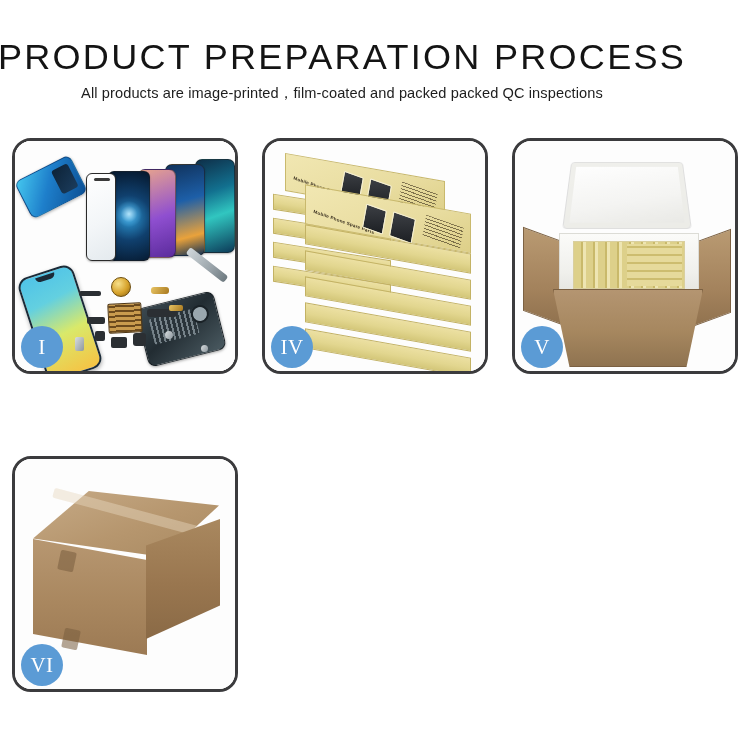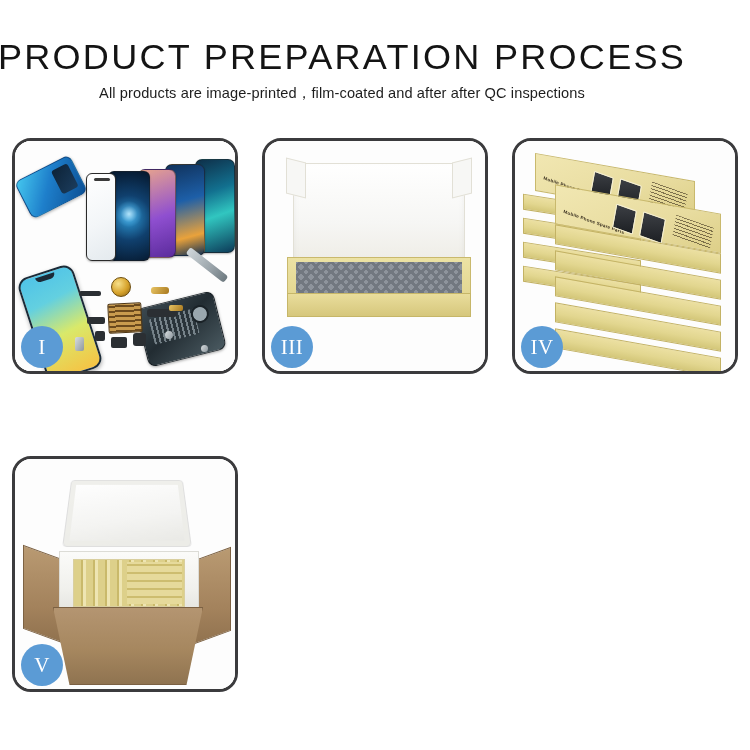--- a/index.html
+++ b/index.html
@@ -365,21 +365,21 @@
     background: rgba(120,93,62,.55); border-radius:2px;
   }
 </style>
 </head>
 <body>
 
 <div class="sheet">
 
   <div class="header">
     <div class="main-title">PRODUCT PREPARATION PROCESS</div>
-    <div class="subtitle">All products are image-printed，film-coated and after after QC inspections</div>
+    <div class="subtitle">All products are image-printed，film-coated and packed packed QC inspections</div>
   </div>
 
   <div class="grid">
 
     <div class="panel">
       <div class="panel-stage">
         <div class="p1-bg"></div>
 
         <div class="phone-fan">
           <div class="ph ph-a"></div>
@@ -406,30 +406,20 @@
         <div class="bit" style="left:96px;top:196px;width:16px;height:11px;border-radius:2px;"></div>
         <div class="bit" style="left:118px;top:192px;width:13px;height:13px;border-radius:3px;"></div>
         <div class="bit silver" style="left:150px;top:190px;width:8px;height:8px;border-radius:50%;"></div>
         <div class="bit silver" style="left:186px;top:204px;width:7px;height:7px;border-radius:50%;"></div>
         <div class="screwdriver"></div>
       </div>
       <div class="badge">I</div>
     </div>
 
 
-    <div class="panel">
-      <div class="panel-stage">
-        <div class="box3-lid"></div>
-        <div class="box3-base">
-          <div class="box3-base-inner"></div>
-        </div>
-        <div class="box3-front"></div>
-      </div>
-      <div class="badge">III</div>
-    </div>
 
     <div class="panel">
       <div class="panel-stage">
         <div class="stack">
 
           <div class="sbox" style="left:2px;top:42px;width:118px;height:16px;transform:skewY(9deg);"></div>
           <div class="sbox" style="left:2px;top:66px;width:118px;height:16px;transform:skewY(9deg);"></div>
           <div class="sbox" style="left:2px;top:90px;width:118px;height:16px;transform:skewY(9deg);"></div>
           <div class="sbox" style="left:2px;top:114px;width:118px;height:16px;transform:skewY(9deg);"></div>
 
@@ -465,15 +455,26 @@
         <div class="v-foam-body"></div>
         <div class="v-inner">
           <div class="v-bars"></div>
           <div class="v-bars2"></div>
         </div>
         <div class="v-carton"></div>
       </div>
       <div class="badge">V</div>
     </div>
 
+    <div class="panel">
+      <div class="panel-stage">
+        <div class="vi-top"></div>
+        <div class="vi-seam"></div>
+        <div class="vi-front"></div>
+        <div class="vi-side"></div>
+        <div class="vi-tab" style="left:44px;top:92px;transform:rotate(12deg);"></div>
+        <div class="vi-tab" style="left:48px;top:170px;transform:rotate(12deg);"></div>
+      </div>
+      <div class="badge">VI</div>
+    </div>
 
   </div>
 </div>
 
 </body></html>

